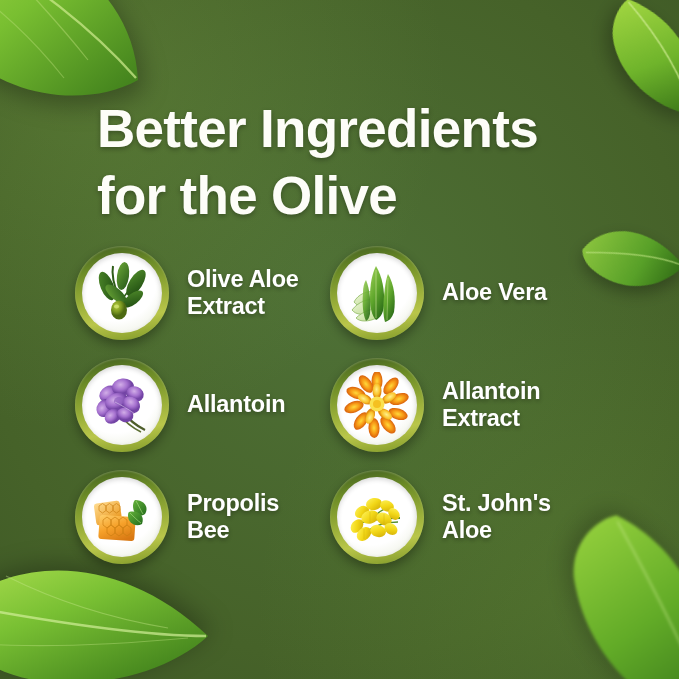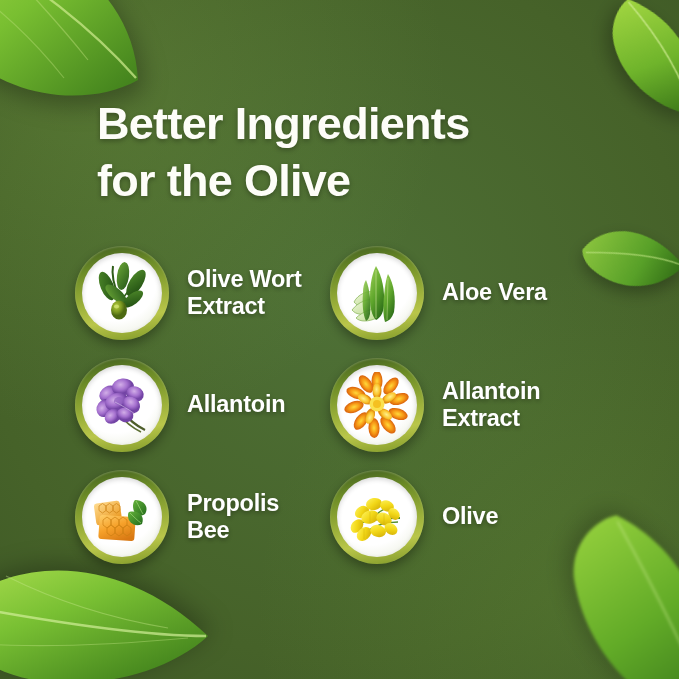--- a/index.html
+++ b/index.html
@@ -30,21 +30,21 @@
           filter:drop-shadow(-3px 6px 8px rgba(0,0,0,0.30)) blur(0.4px);}
   .leaf-bl{left:-38px;top:556px;width:252px;height:150px;
            filter:drop-shadow(4px -6px 12px rgba(0,0,0,0.28));}
   .leaf-br{left:548px;top:520px;width:190px;height:200px;
            transform:rotate(8deg);
            filter:blur(1.6px) drop-shadow(-6px -4px 12px rgba(0,0,0,0.25));}
 
   
   #heading{
     position:absolute;left:97px;top:96px;width:470px;
-    color:#fdfdf8;font-size:45px;line-height:1.26;
+    color:#fdfdf8;font-size:53px;line-height:1.26;
     font-weight:bold;letter-spacing:-0.7px;
     text-shadow:0 2px 5px rgba(0,0,0,0.30);
   }
   #heading .ln{display:block;}
 
   
   #grid{
     position:absolute;left:75px;top:243px;width:540px;
     display:grid;grid-template-columns:255px 255px;grid-column-gap:0px;
     grid-row-gap:12px;
@@ -185,21 +185,21 @@
             <ellipse cx="34" cy="16" rx="6" ry="14" transform="rotate(8 34 16)" fill="url(#olvB)"></ellipse>
             <ellipse cx="47" cy="23" rx="6.5" ry="15" transform="rotate(32 47 23)" fill="url(#olvA)"></ellipse>
             <ellipse cx="27" cy="34" rx="5.5" ry="13" transform="rotate(-50 27 34)" fill="url(#olvB)"></ellipse>
             <ellipse cx="44" cy="39" rx="5.5" ry="12" transform="rotate(52 44 39)" fill="url(#olvA)"></ellipse>
             <ellipse cx="30" cy="50" rx="8" ry="9.5" fill="url(#olvFruit)"></ellipse>
             <ellipse cx="27.5" cy="46.5" rx="2.6" ry="2" fill="#d6e77a" opacity="0.75"></ellipse>
           </svg>
         </span>
       </div>
       <div class="label">
-        <span class="ln">Olive Wort</span>
+        <span class="ln">Olive Aloe</span>
         <span class="ln">Extract</span>
       </div>
     </div>
 
     <div class="item">
       <div class="badge">
         <span class="art">
           <svg viewBox="0 0 66 66">
             <defs>
               <linearGradient id="aloA" x1="0" y1="0" x2="0.6" y2="1">
@@ -384,18 +384,19 @@
             </g>
             <g stroke="#c9ae0a" stroke-width="0.7" opacity="0.55" fill="none">
               <path d="M26 28 L26 39"></path>
                 <path d="M40 30 L40 41"></path>
                 <path d="M20 45 L20 55"></path>
             </g>
           </svg>
         </span>
       </div>
       <div class="label">
-        <span class="ln">Olive</span>
+        <span class="ln">St. John's</span>
+        <span class="ln">Aloe</span>
       </div>
     </div>
 
   </div>
 </div>
 
 </body></html>

